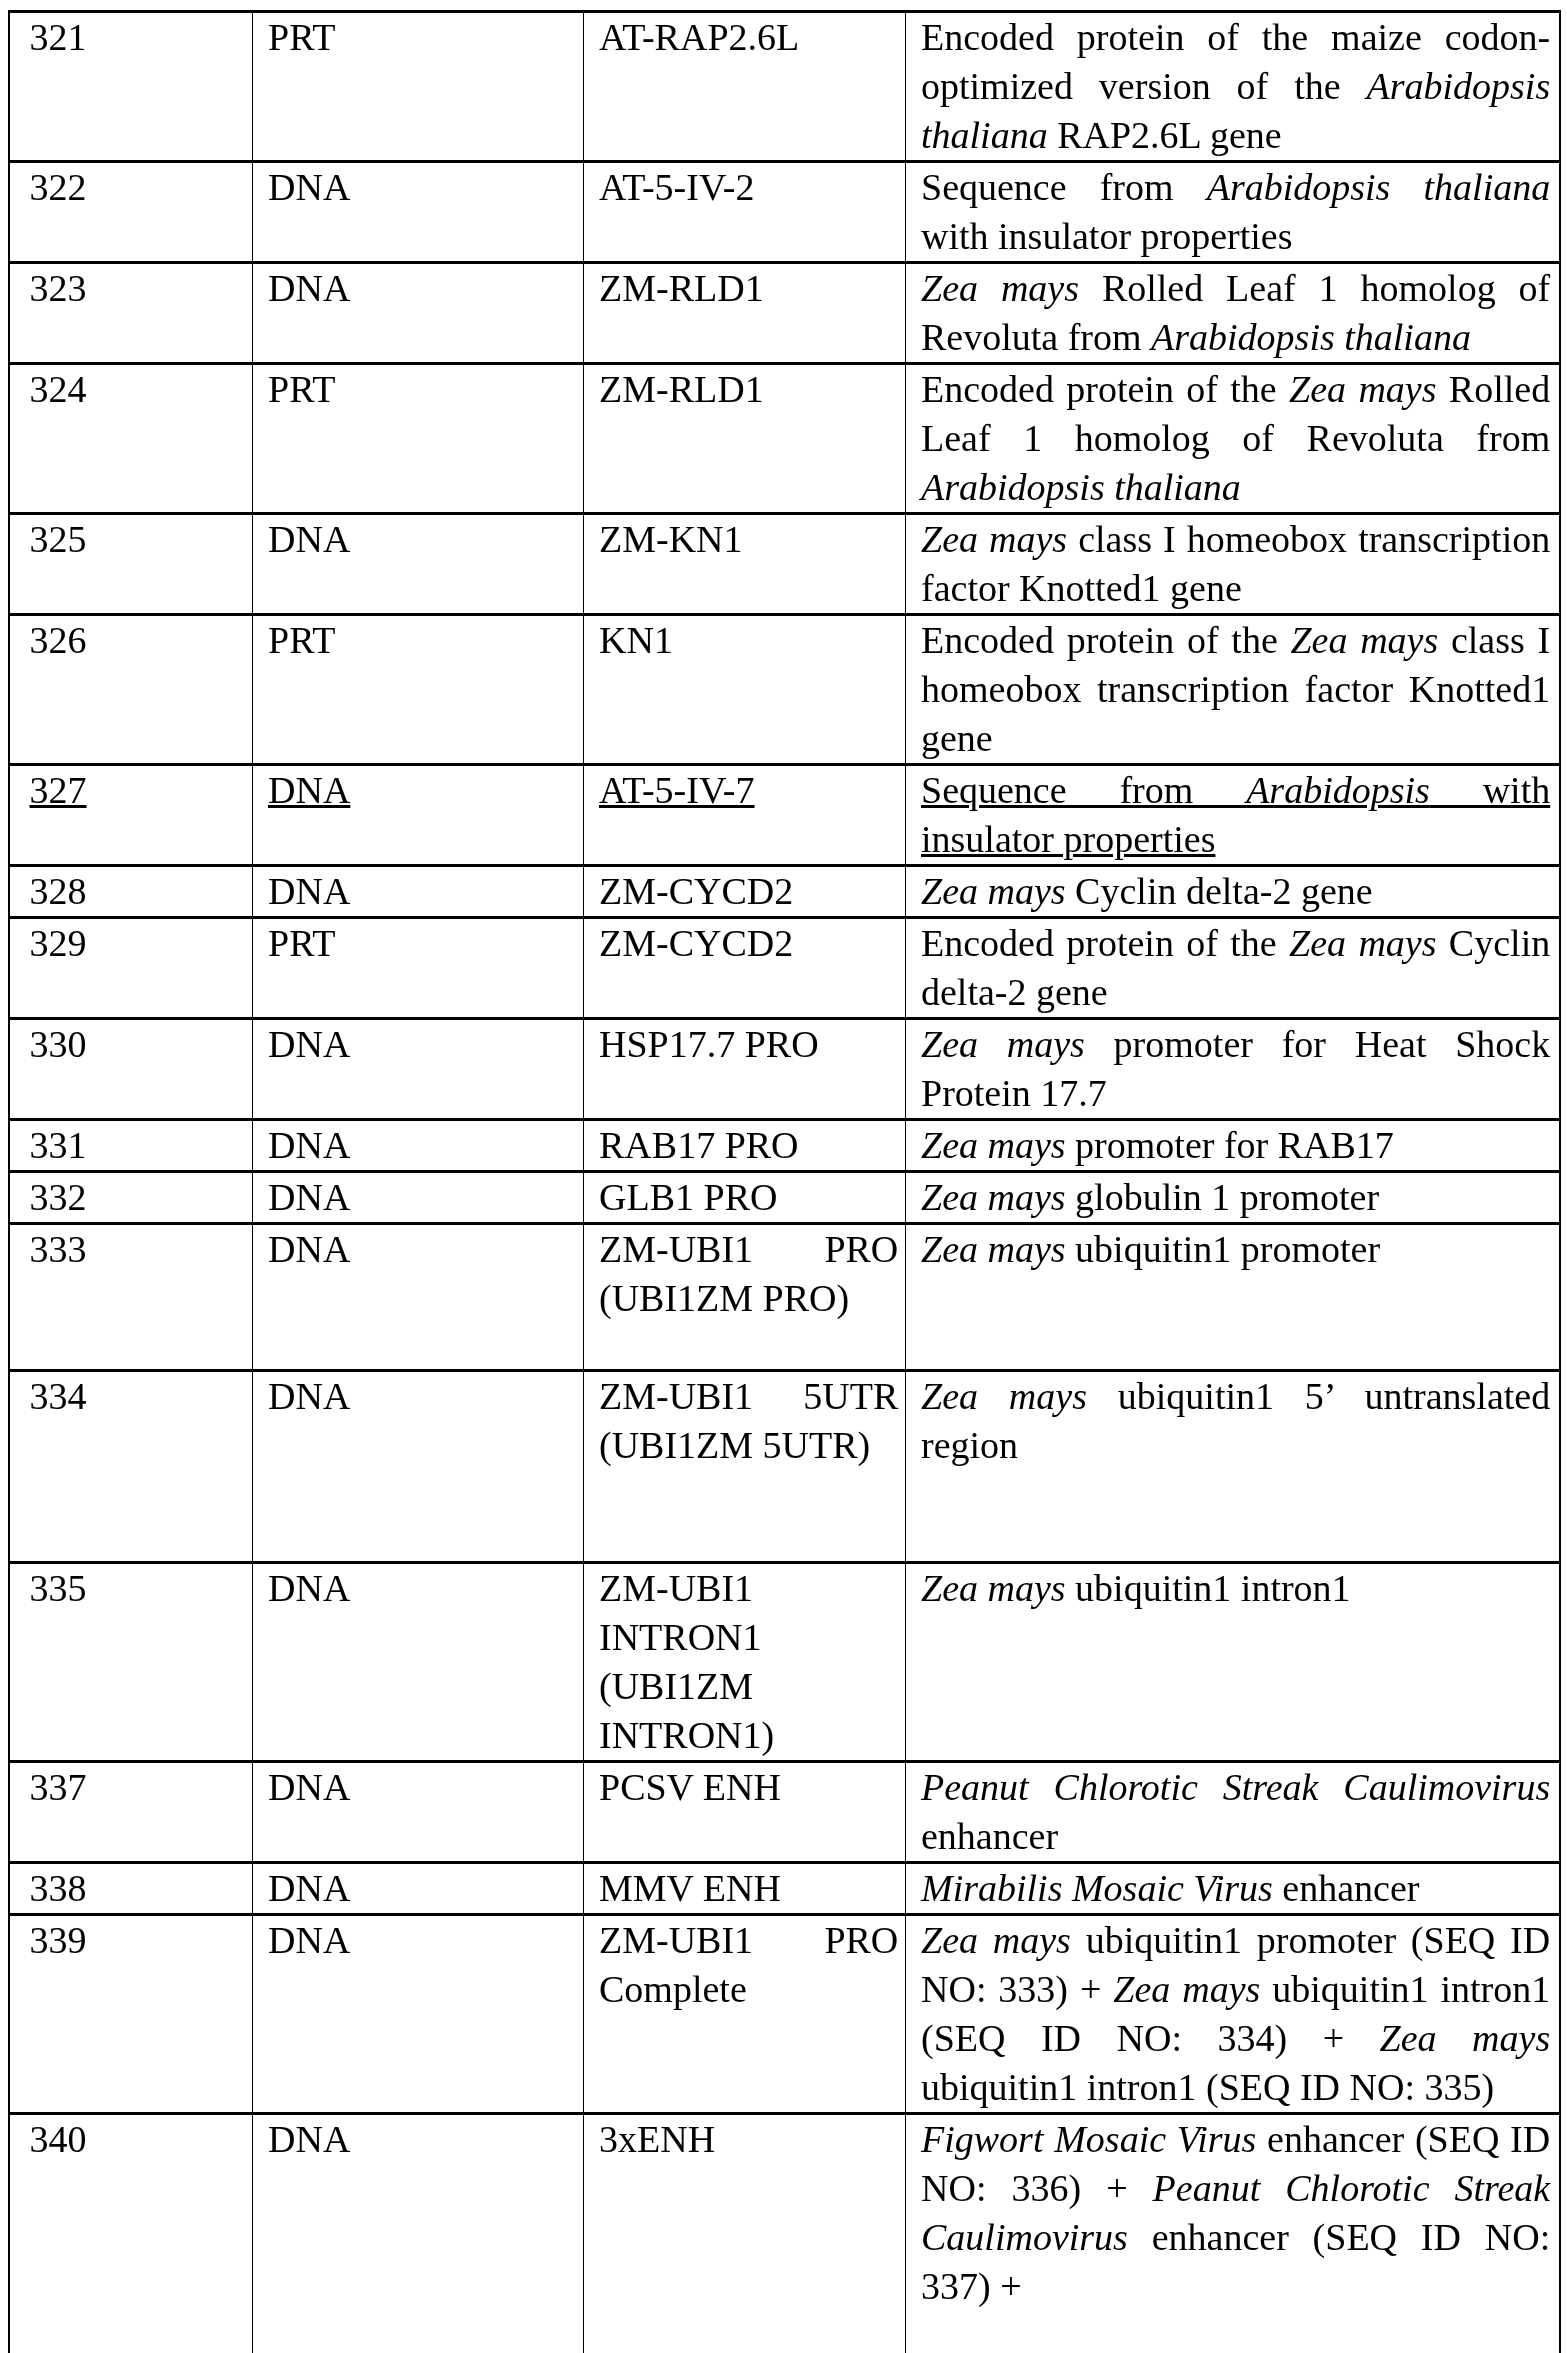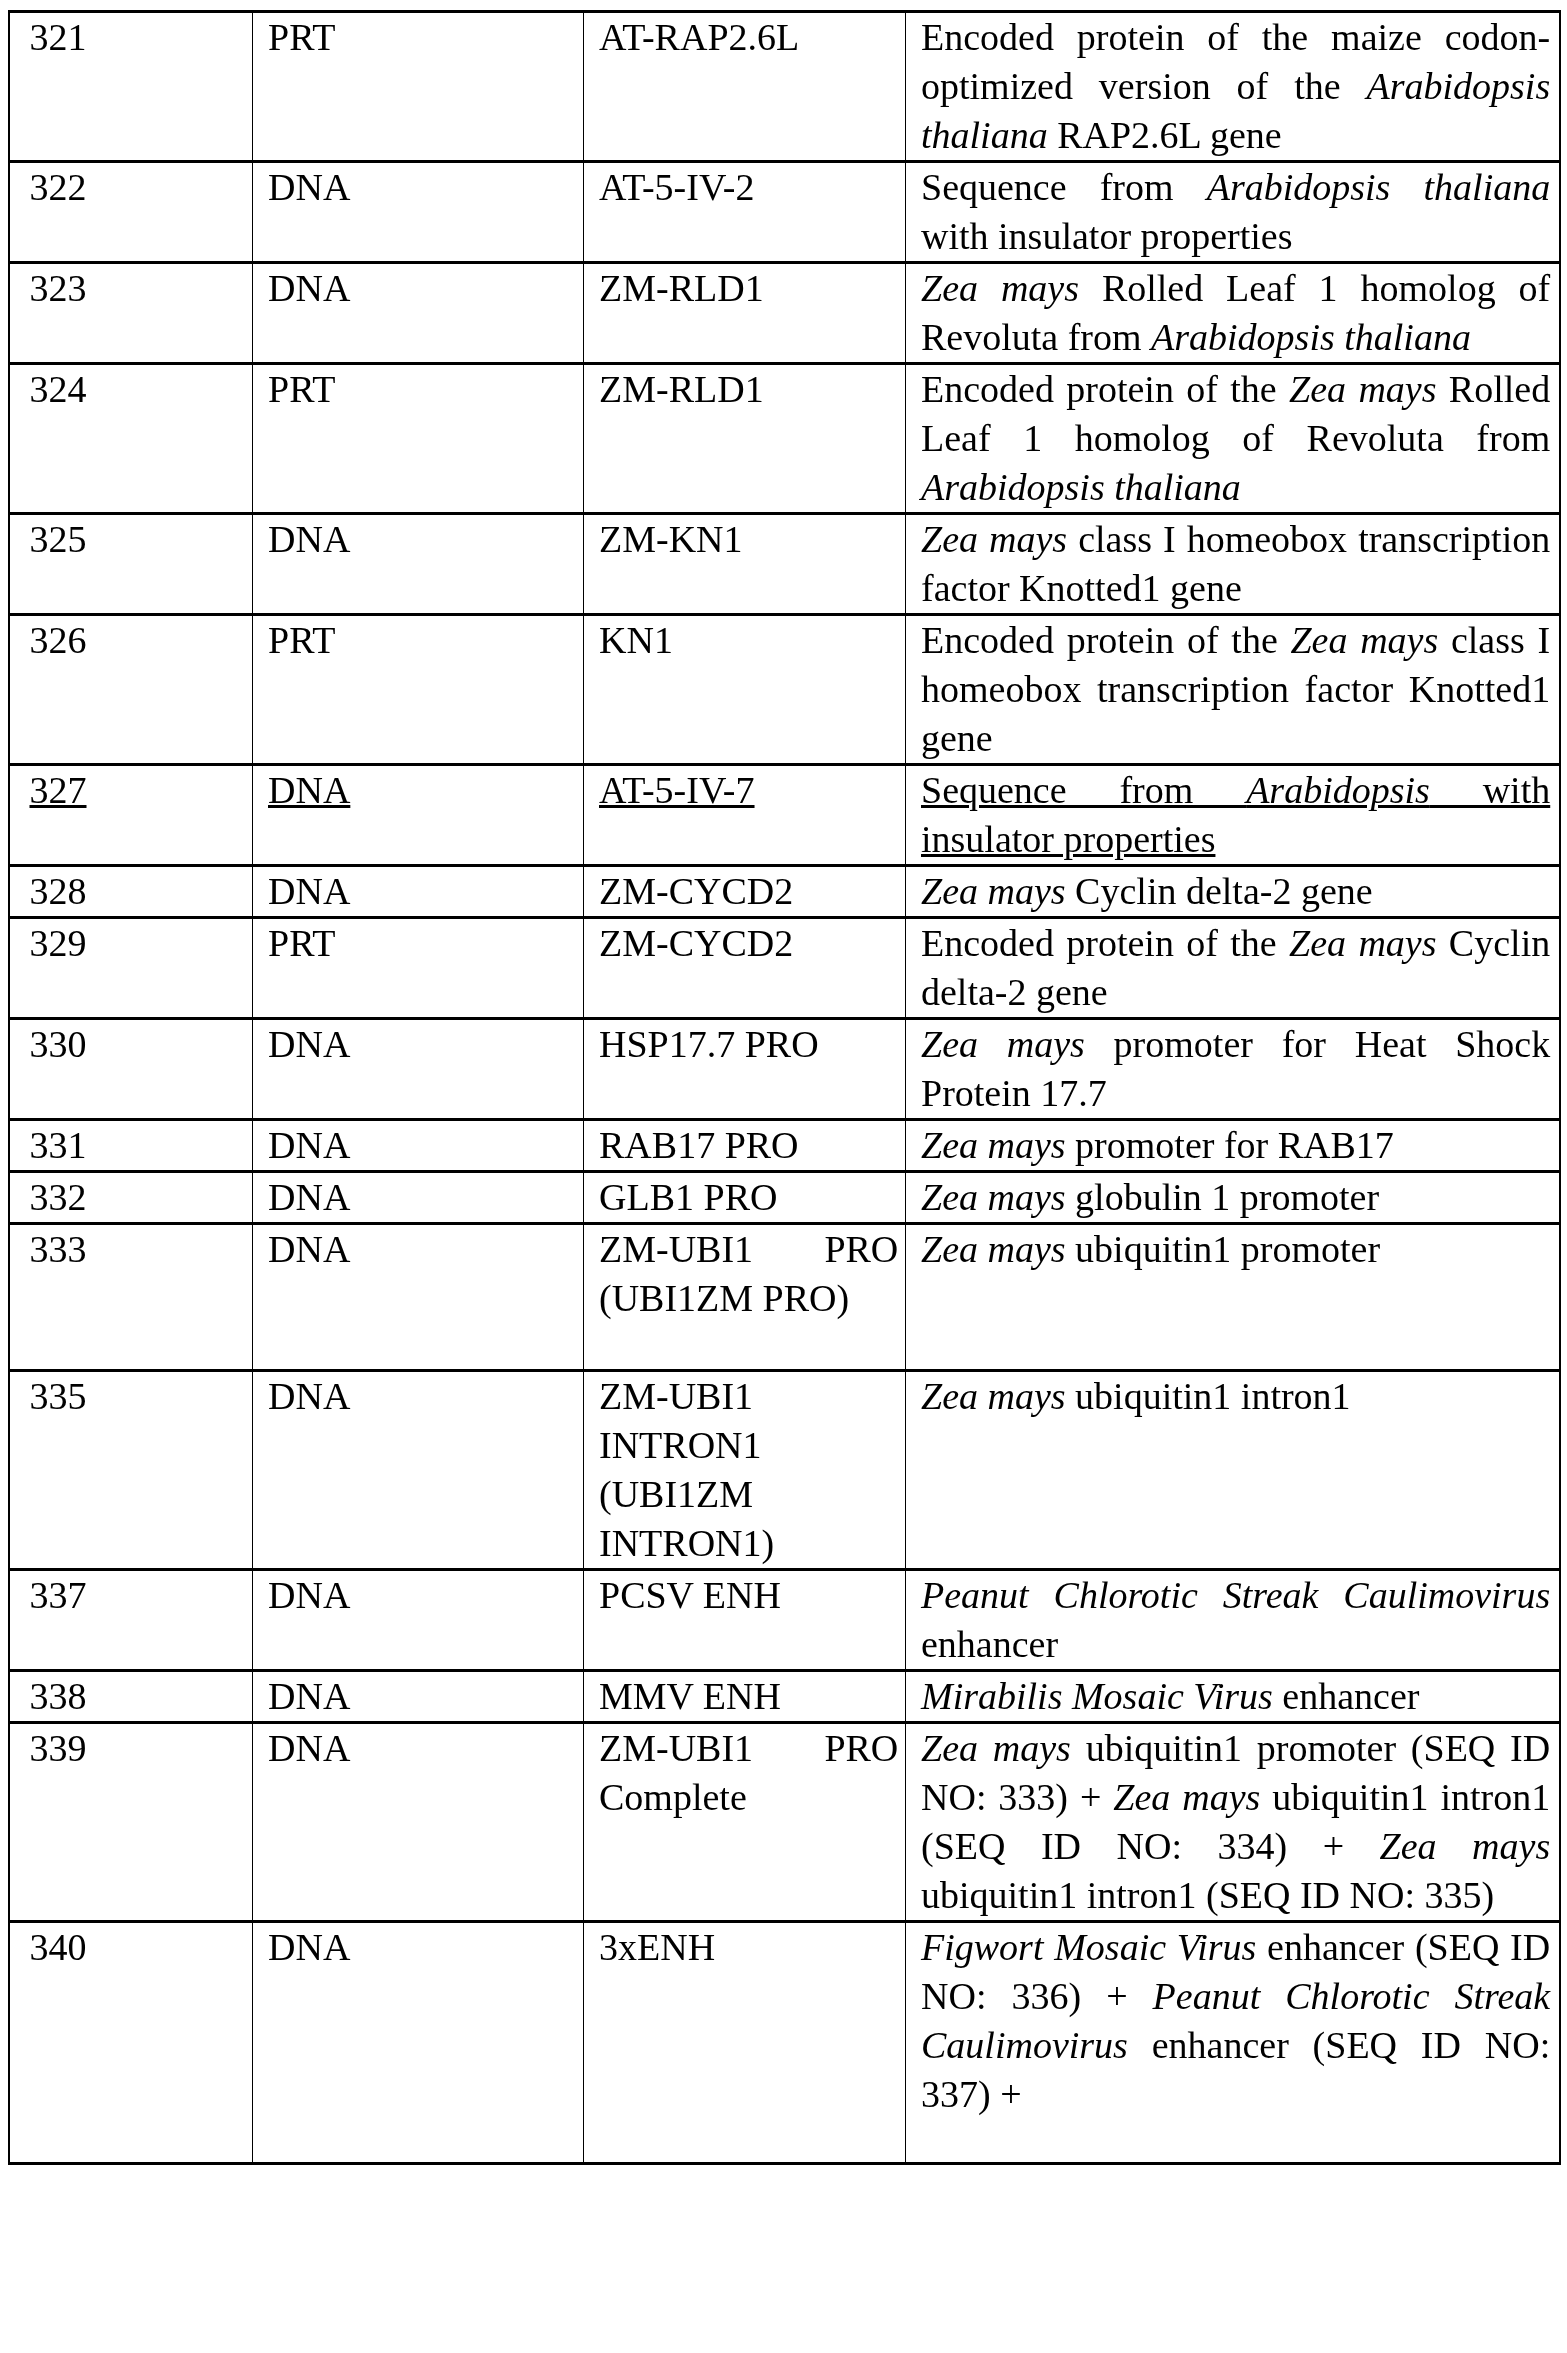--- a/index.html
+++ b/index.html
@@ -120,20 +120,26 @@
         <td class="c2">DNA</td>
         <td class="c3">GLB1 PRO</td>
         <td class="c4"><span class="it">Zea mays</span><span> globulin 1 promoter</span></td>
       </tr>
         <tr style="height: 147px;">
         <td class="c1">333</td>
         <td class="c2">DNA</td>
         <td class="c3">ZM-UBI1 PRO (UBI1ZM PRO)</td>
         <td class="c4"><span class="it">Zea mays</span><span> ubiquitin1 promoter</span></td>
       </tr>
+        <tr style="height: 192px;">
+        <td class="c1">334</td>
+        <td class="c2">DNA</td>
+        <td class="c3">ZM-UBI1 5UTR (UBI1ZM 5UTR)</td>
+        <td class="c4"><span class="it">Zea mays</span><span> ubiquitin1 5’ untranslated region</span></td>
+      </tr>
         <tr style="height: 194px;">
         <td class="c1">335</td>
         <td class="c2">DNA</td>
         <td class="c3">ZM-UBI1 INTRON1 (UBI1ZM INTRON1)</td>
         <td class="c4"><span class="it">Zea mays</span><span> ubiquitin1 intron1</span></td>
       </tr>
         <tr style="height: 97px;">
         <td class="c1">337</td>
         <td class="c2">DNA</td>
         <td class="c3">PCSV ENH</td>

